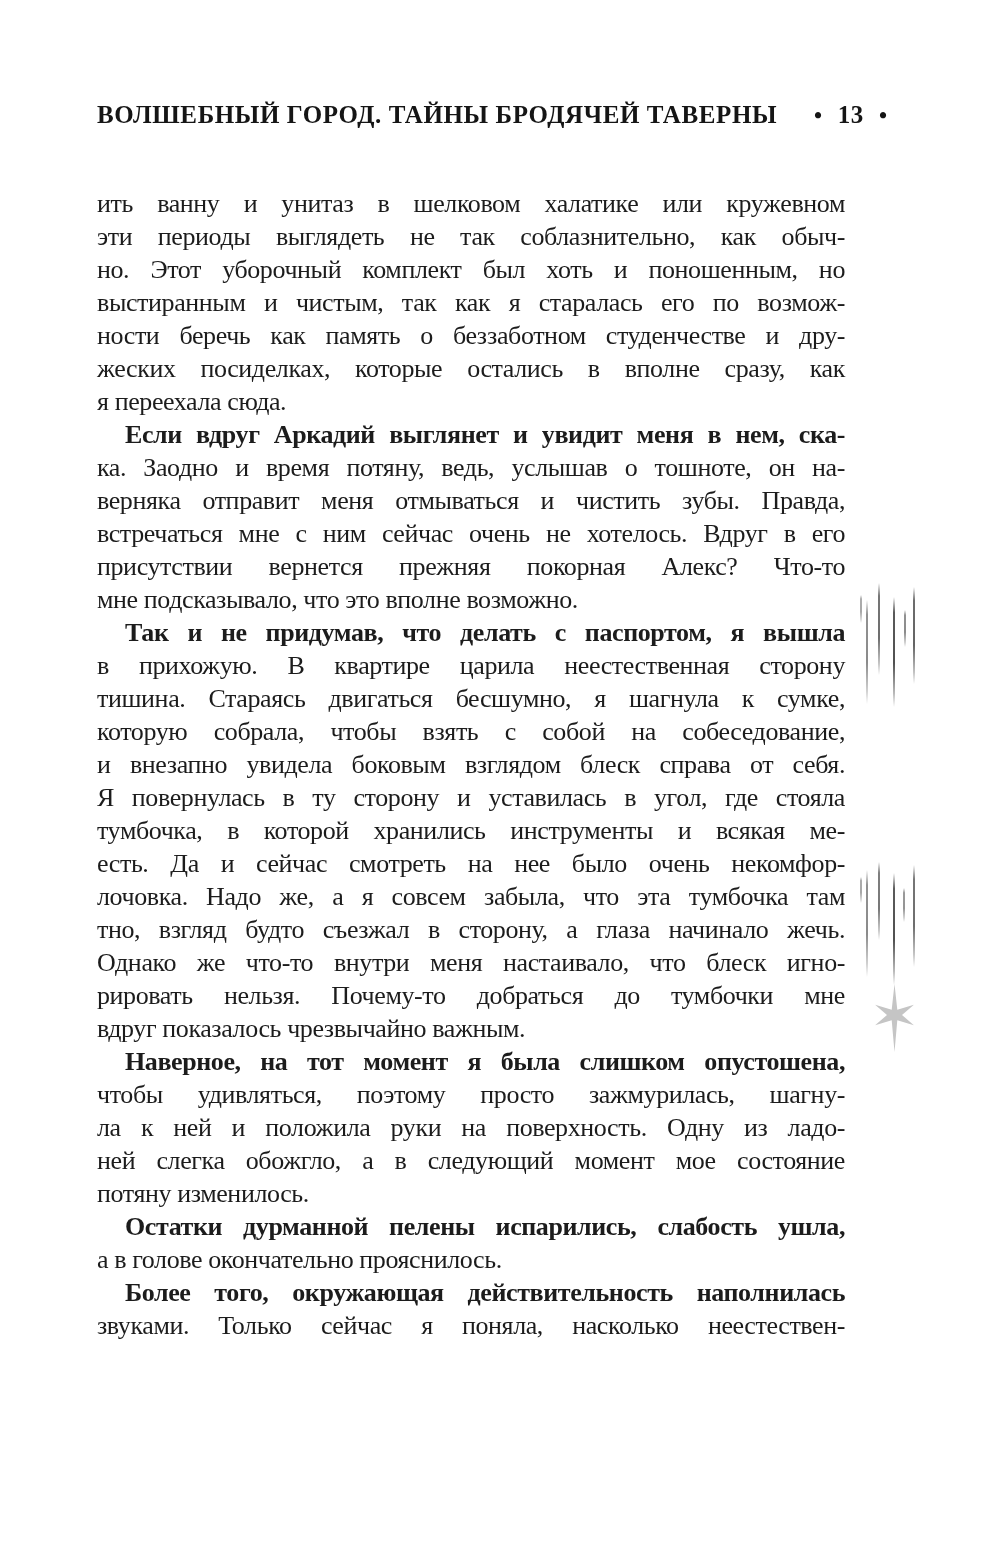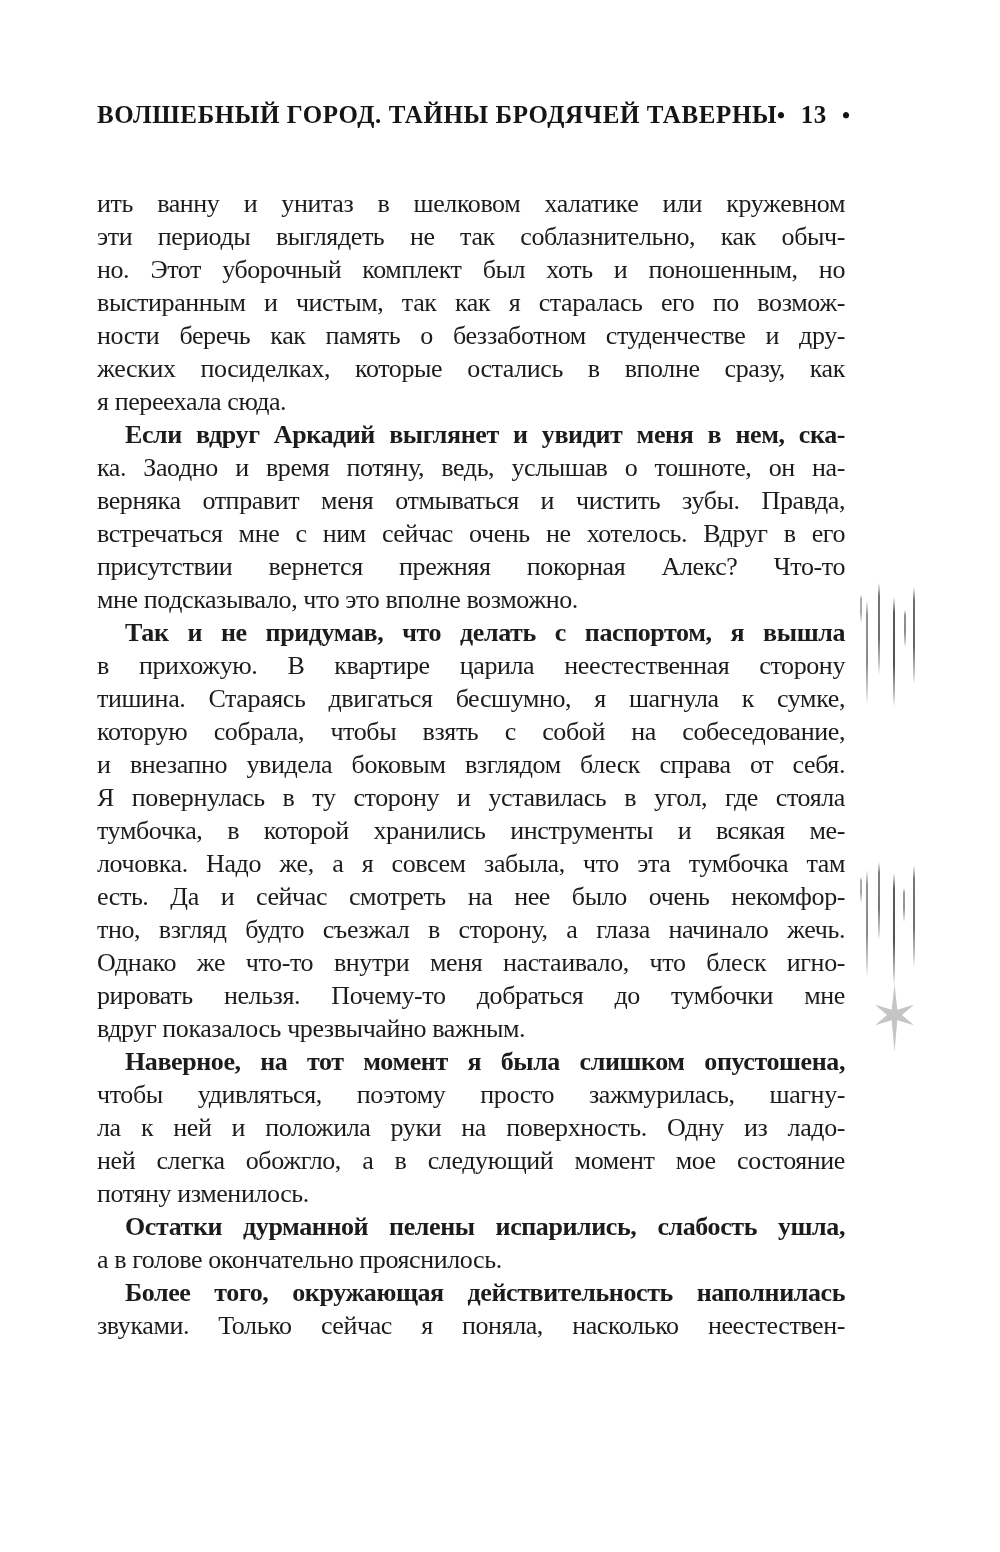--- a/index.html
+++ b/index.html
@@ -20,20 +20,21 @@
     width: 748px;
     display: flex;
     justify-content: space-between;
     align-items: baseline;
     font-weight: 700;
     font-size: 25px;
     line-height: 30px;
     letter-spacing: 0.6px;
     color: #151515;
     white-space: nowrap;
+    gap: 37px;
   }
   .page-num-group {
     display: flex;
     align-items: baseline;
     gap: 15px;
     font-size: 25px;
   }
   .header-bullet {
     font-size: 23px;
     line-height: 30px;
@@ -103,22 +104,22 @@
       <div class="line">встречаться мне с ним сейчас очень не хотелось. Вдруг в его</div>
       <div class="line">присутствии вернется прежняя покорная Алекс? Что-то</div>
       <div class="line end">мне подсказывало, что это вполне возможно.</div>
       <div class="line indent">Так и не придумав, что делать с паспортом, я вышла</div>
       <div class="line">в прихожую. В квартире царила неестественная сторону</div>
       <div class="line">тишина. Стараясь двигаться бесшумно, я шагнула к сумке,</div>
       <div class="line">которую собрала, чтобы взять с собой на собеседование,</div>
       <div class="line">и внезапно увидела боковым взглядом блеск справа от себя.</div>
       <div class="line">Я повернулась в ту сторону и уставилась в угол, где стояла</div>
       <div class="line">тумбочка, в которой хранились инструменты и всякая ме-</div>
+      <div class="line">есть. Да и сейчас смотреть на нее было очень некомфор-</div>
       <div class="line">лочовка. Надо же, а я совсем забыла, что эта тумбочка там</div>
-      <div class="line">есть. Да и сейчас смотреть на нее было очень некомфор-</div>
       <div class="line">тно, взгляд будто съезжал в сторону, а глаза начинало жечь.</div>
       <div class="line">Однако же что-то внутри меня настаивало, что блеск игно-</div>
       <div class="line">рировать нельзя. Почему-то добраться до тумбочки мне</div>
       <div class="line end">вдруг показалось чрезвычайно важным.</div>
       <div class="line indent">Наверное, на тот момент я была слишком опустошена,</div>
       <div class="line">чтобы удивляться, поэтому просто зажмурилась, шагну-</div>
       <div class="line">ла к ней и положила руки на поверхность. Одну из ладо-</div>
       <div class="line">ней слегка обожгло, а в следующий момент мое состояние</div>
       <div class="line end">потяну изменилось.</div>
       <div class="line indent">Остатки дурманной пелены испарились, слабость ушла,</div>

